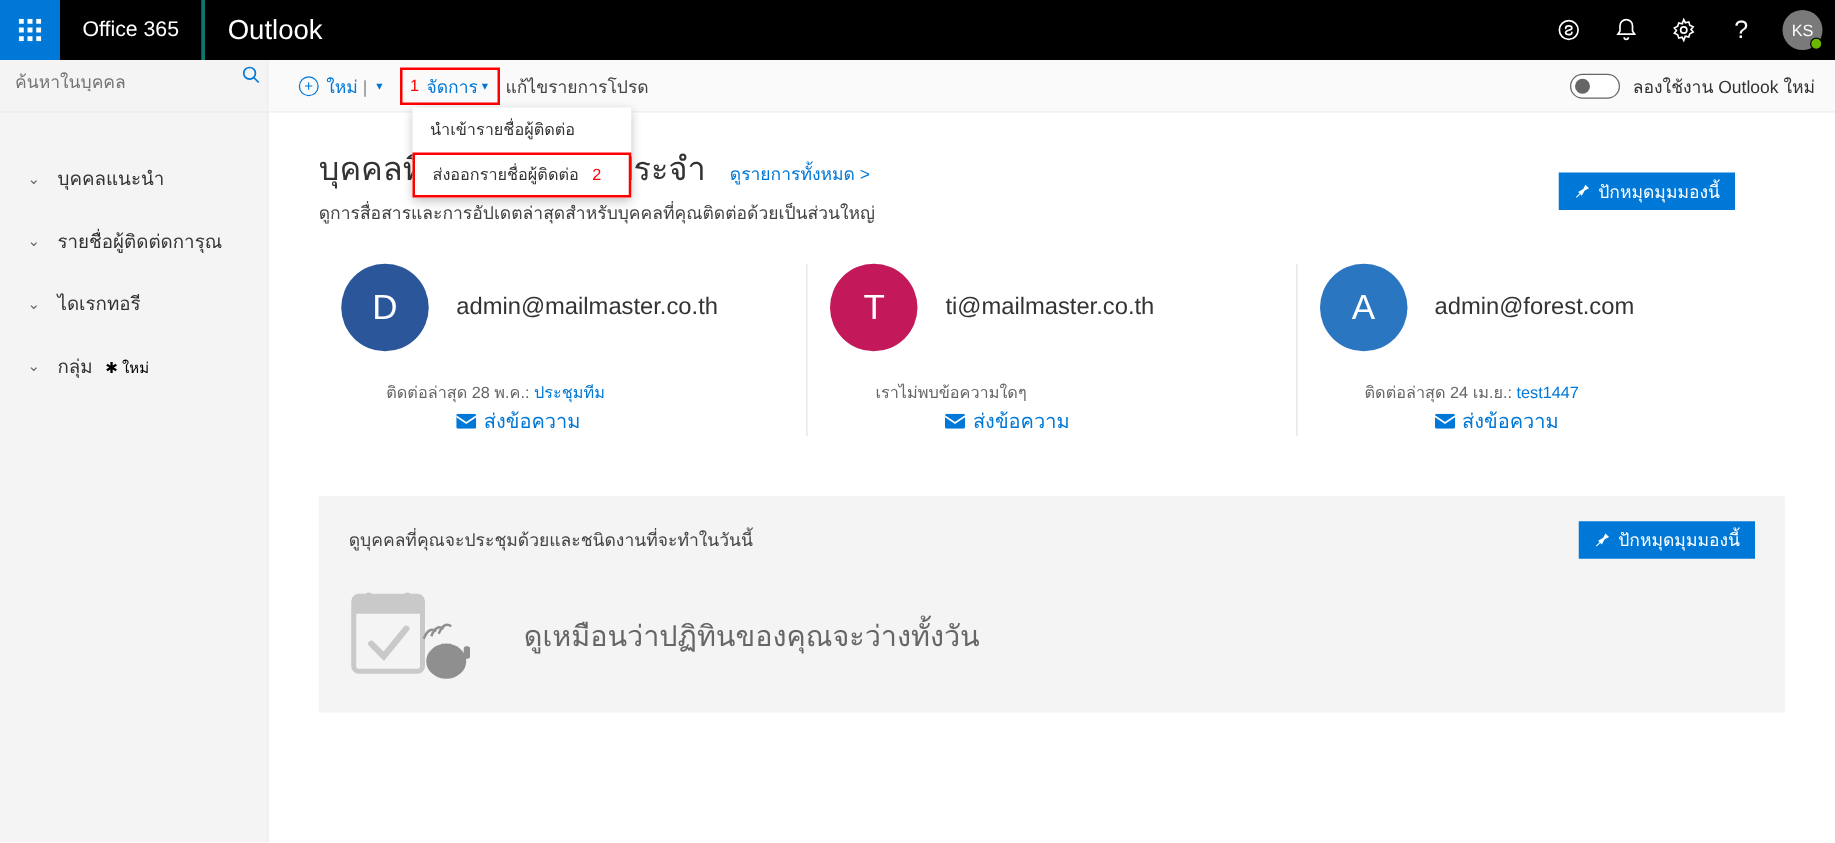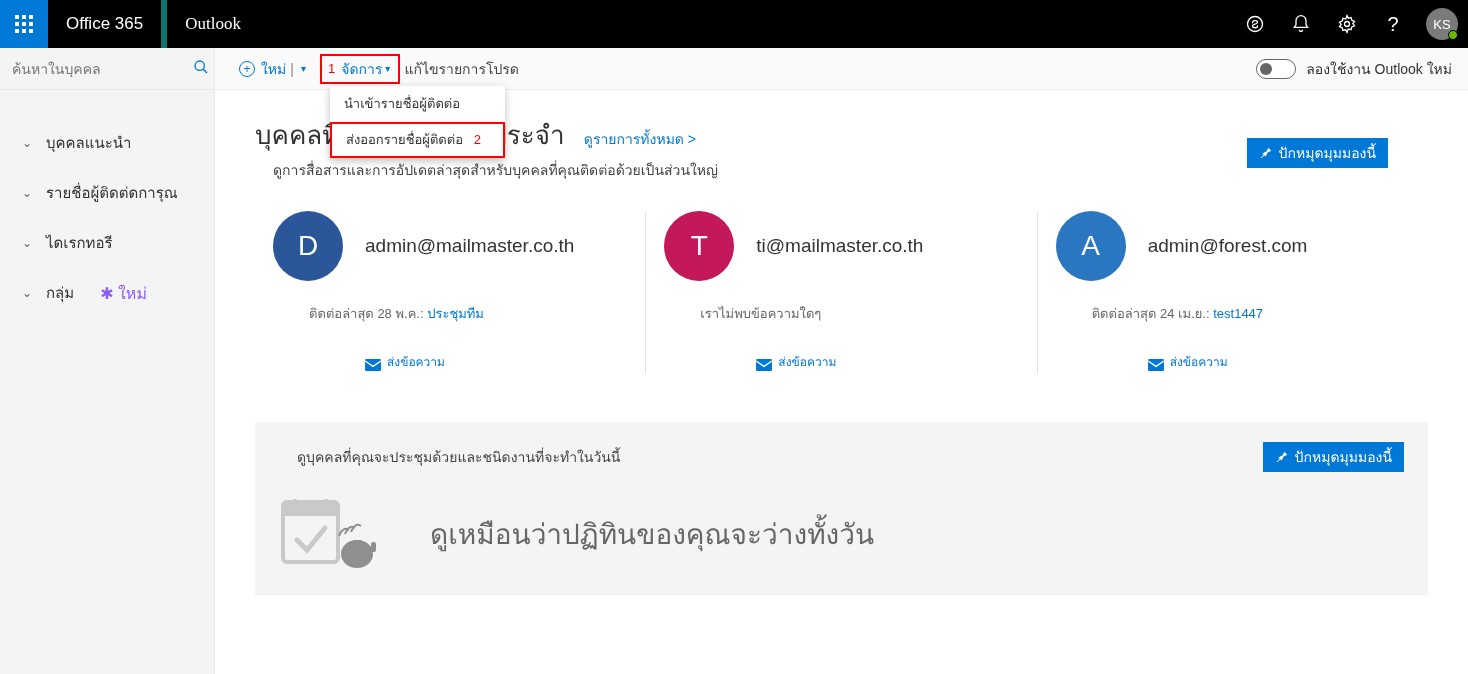--- a/index.html
+++ b/index.html
@@ -1,35 +1,35 @@
 <!DOCTYPE html>
 <html><head>
 <meta charset="utf-8">
 <style>
   * { box-sizing: border-box; margin: 0; padding: 0; font-family: "Segoe UI", Arial, sans-serif; }
   body { width: 1468px; height: 674px; background: #fff; overflow: hidden; font-size: 14px; color: #333; }
   .topbar { height: 48px; background: #000; color: #fff; display: flex; align-items: center; }
   .waffle { width: 48px; height: 48px; background: #0078d7; display: flex; align-items: center; justify-content: center; }
   .waffle svg { fill: #fff; }
-  .brand { padding: 0 18px; font-size: 17px; border-right: 6px solid #0f766e; height: 48px; display: flex; align-items: center; }
-  .product { padding: 0 18px; font-size: 17px; font-family: Liberation Serif, serif; }
+  .brand { padding: 0 18px; font-size: 17px; border-right: 3px solid #0f766e; height: 48px; display: flex; align-items: center; }
+  .product { padding: 0 18px; font-size: 22px; }
   .top-spacer { flex: 1; }
   .top-icon { width: 46px; height: 48px; display: flex; align-items: center; justify-content: center; cursor: pointer; color: #fff; }
   .avatar { width: 32px; height: 32px; border-radius: 50%; background: #7a7a7a; color: #fff; font-size: 13px; display: flex; align-items: center; justify-content: center; margin: 0 10px; position: relative; }
   .presence { width: 10px; height: 10px; border-radius: 50%; background: #6bb700; position: absolute; bottom: 0; right: 0; border: 1px solid #000; }
 
   .shell { display: flex; height: 626px; }
   .sidebar { width: 215px; background: #f4f4f4; border-right: 1px solid #eaeaea; display: flex; flex-direction: column; }
-  .searchbar { height: 42px; display: flex; align-items: center; border-bottom: 1px solid #eaeaea; padding: 0 12px; }
+  .searchbar { height: 42px; display: flex; align-items: flex-end; border-bottom: 1px solid #eaeaea; padding: 16px 12px; }
   .searchbar input { flex: 1; border: none; background: transparent; font-size: 14px; outline: none; color: #666; }
   .search-icon { color: #0078d7; font-size: 16px; }
   .nav { padding-top: 28px; }
   .nav-item { display: flex; align-items: center; padding: 0 20px; height: 50px; font-size: 15px; cursor: pointer; }
   .chev { width: 14px; text-align: center; color: #666; font-size: 12px; margin-right: 12px; }
-  .new-badge { color: #8b5cf6; font-size: 16px; margin-left: 26px; }
+  .new-badge { color: #000000; font-size: 12px; margin-left: 10px; }
 
   .main { flex: 1; background: #fff; position: relative; }
   .toolbar { height: 42px; display: flex; align-items: center; padding: 0 18px; border-bottom: 1px solid #eee; background: #fafafa; }
   .tb-btn { display: flex; align-items: center; color: #0078d7; font-size: 14px; padding: 0 6px; cursor: pointer; }
   .tb-btn .plus { width: 16px; height: 16px; border: 1.5px solid #0078d7; border-radius: 50%; display: flex; align-items: center; justify-content: center; font-size: 12px; margin-right: 6px; }
   .tb-link { color: #444; font-size: 14px; margin-left: 4px; cursor: pointer; }
   .tb-sep { color: #888; margin: 0 4px; }
   .tb-drop { color: #0078d7; font-size: 10px; margin-left: 3px; }
 
   .manage-wrap { position: relative; display: inline-flex; align-items: center; margin-left: 8px; }
@@ -41,40 +41,40 @@
   .dropdown-item.sel .n2 { color: #ff0000; margin-right: 8px; }
 
   .try-toggle { position: absolute; right: 16px; top: 0; height: 42px; display: flex; align-items: center; color: #333; }
   .switch { width: 40px; height: 20px; border: 1px solid #666; border-radius: 10px; position: relative; margin-right: 10px; background: #fff; }
   .switch::after { content: ""; width: 12px; height: 12px; border-radius: 50%; background: #666; position: absolute; left: 3px; top: 3px; }
 
   .content { padding: 24px 40px; position: relative; }
   .section-head { display: flex; align-items: baseline; justify-content: space-between; }
   .section-title { font-size: 26px; font-weight: 300; color: #333; }
   .view-all { color: #0078d7; font-size: 14px; margin-left: 12px; }
-  .section-sub { color: #444; font-size: 14px; margin-top: 4px; margin-left: 18px; }
+  .section-sub { color: #444; font-size: 14px; margin-top: 4px; }
   .pin-btn { background: #0078d7; color: #fff; border: none; height: 30px; padding: 0 12px; display: inline-flex; align-items: center; font-size: 14px; cursor: pointer; }
   .pin-btn svg { margin-right: 6px; }
   .head-right { position: absolute; right: 40px; top: 24px; }
 
   .cards { display: flex; margin-top: 30px; }
   .card { flex: 1; padding: 0 18px; }
   .card + .card { border-left: 1px solid #e4e4e4; }
   .person { display: flex; align-items: center; }
   .circ { width: 70px; height: 70px; border-radius: 50%; color: #fff; font-size: 28px; display: flex; align-items: center; justify-content: center; margin-right: 22px; }
   .email { font-size: 19px; color: #333; }
   .meta { margin-left: 36px; font-size: 13px; color: #666; margin-top: 22px; }
   .meta a { color: #0078d7; text-decoration: none; }
-  .send { margin-left: 92px; margin-top: 28px; color: #0078d7; font-size: 12px; display: inline-flex; align-items: flex-end; cursor: pointer; }
+  .send { margin-left: 92px; color: #0078d7; font-size: 16px; display: inline-flex; align-items: center; cursor: pointer; }
   .send svg { margin-right: 6px; }
 
   .section2 { margin-top: 48px; position: relative; background: #f4f4f4; padding: 20px 24px; }
   .calendar-row { display: flex; align-items: center; margin-top: 24px; }
   .cal-icon { margin-right: 40px; }
-  .cal-text { font-size: 28px; color: #666; margin-left: 11px; }
+  .cal-text { font-size: 23px; color: #666; }
 </style>
 </head>
 <body>
 
 <div class="topbar">
   <div class="waffle">
     <svg width="18" height="18" viewBox="0 0 18 18">
         <rect width="4" height="4"></rect>
         <rect x="7" width="4" height="4"></rect>
         <rect x="14" width="4" height="4"></rect>

